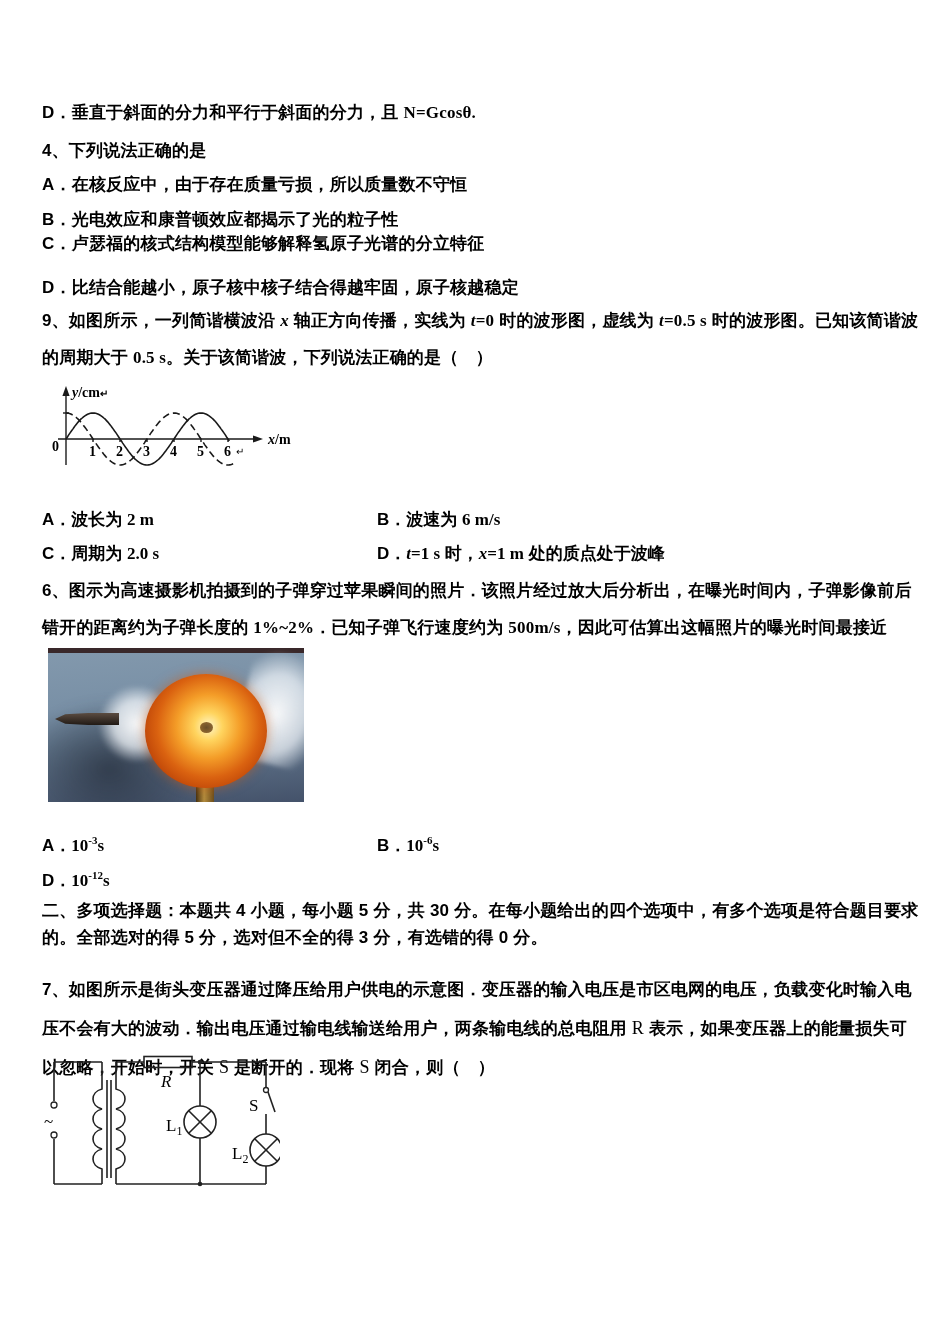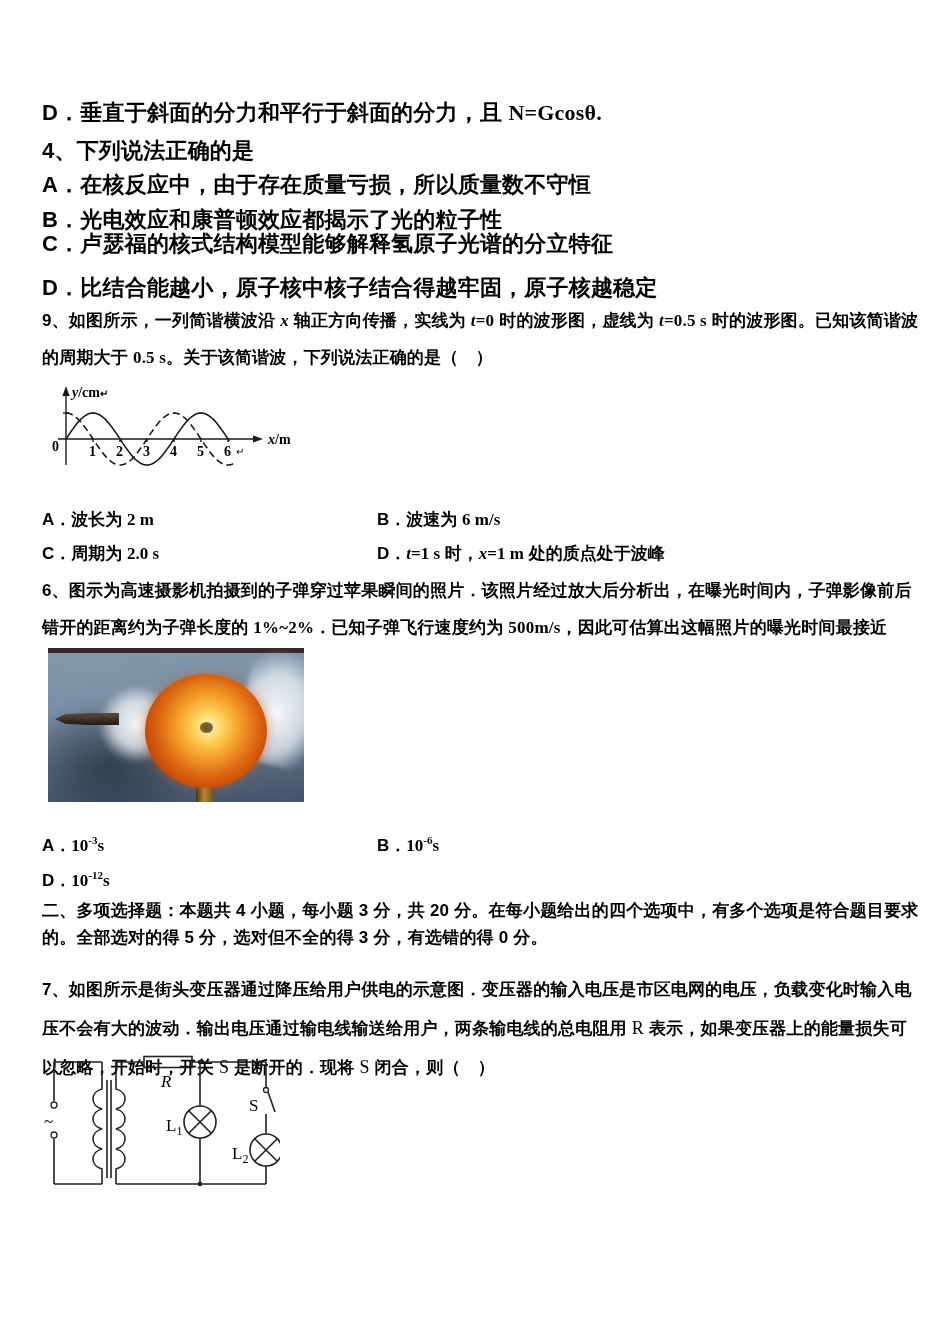--- a/index.html
+++ b/index.html
@@ -1,19 +1,19 @@
 <!DOCTYPE html>
 <html><head>
 <meta charset="utf-8">
 <style>
   html,body{margin:0;padding:0;}
   body{width:950px;height:1344px;background:#fff;position:relative;
        font-family:"Liberation Sans",sans-serif;color:#000;}
   .page{position:absolute;inset:0;background:#fff;overflow:hidden;}
-  .line{position:absolute;left:42px;width:882px;font-size:22px;font-weight:700;
+  .line{position:absolute;left:42px;width:882px;font-size:17px;font-weight:700;
         line-height:22px;letter-spacing:.2px;}
   .para{position:absolute;left:42px;width:882px;font-size:17px;font-weight:700;
         line-height:37px;letter-spacing:.2px;}
   .sfb{font-family:"Liberation Serif",serif;font-weight:700;}
   .it{font-family:"Liberation Serif",serif;font-style:italic;font-weight:700;}
   .sflt{font-family:"Liberation Serif",serif;font-weight:400;font-size:18px;}
   .optrow{position:absolute;left:42px;width:882px;display:flex;font-size:17px;
           font-weight:700;line-height:22px;}
   .optcell{width:335px;}
   .optcell:last-child{flex:1;}
@@ -118,21 +118,21 @@
   </div>
 
   <div class="optrow" style="top:835px">
     <div class="optcell"><span>A．</span><span class="sfb">10</span><sup class="sfb">-3</sup><span class="sfb">s</span></div>
     <div class="optcell"><span>B．</span><span class="sfb">10</span><sup class="sfb">-6</sup><span class="sfb">s</span></div>
   </div>
   <div class="optrow" style="top:870px">
     <div class="optcell"><span>D．</span><span class="sfb">10</span><sup class="sfb">-12</sup><span class="sfb">s</span></div>
   </div>
 
-  <div class="para" style="top:897px;line-height:27px;width:886px">二、多项选择题：本题共 4 小题，每小题 3 分，共 20 分。在每小题给出的四个选项中，有多个选项是符合题目要求的。全部选对的得 5 分，选对但不全的得 3 分，有选错的得 0 分。</div>
+  <div class="para" style="top:897px;line-height:27px;width:886px">二、多项选择题：本题共 4 小题，每小题 5 分，共 30 分。在每小题给出的四个选项中，有多个选项是符合题目要求的。全部选对的得 5 分，选对但不全的得 3 分，有选错的得 0 分。</div>
 
   <div class="para" style="top:971px;line-height:38px"><span>7、如图所示是街头变压器通过降压给用户供电的示意图．变压器的输入电压是市区电网的电压，负载变化时输入电压不会有大的波动．输出电压通过输电线输送给用户，两条输电线的总电阻用 </span><span class="sflt">R</span><span> 表示，如果变压器上的能量损失可以忽略，开始时，开关 </span><span class="sflt">S</span><span> 是断开的．现将 </span><span class="sflt">S</span><span> 闭合，则（　）</span></div>
 
   <svg class="circuit" width="236" height="142" viewBox="0 0 236 142">
 
     <path class="cw" d="M10,8 H58 M10,130 H58 M10,8 V47 M10,85 V130"></path>
     <circle class="copen" cx="10" cy="51" r="3"></circle>
     <circle class="copen" cx="10" cy="81" r="3"></circle>
     <text x="0" y="73" font-size="16">~</text>
 

